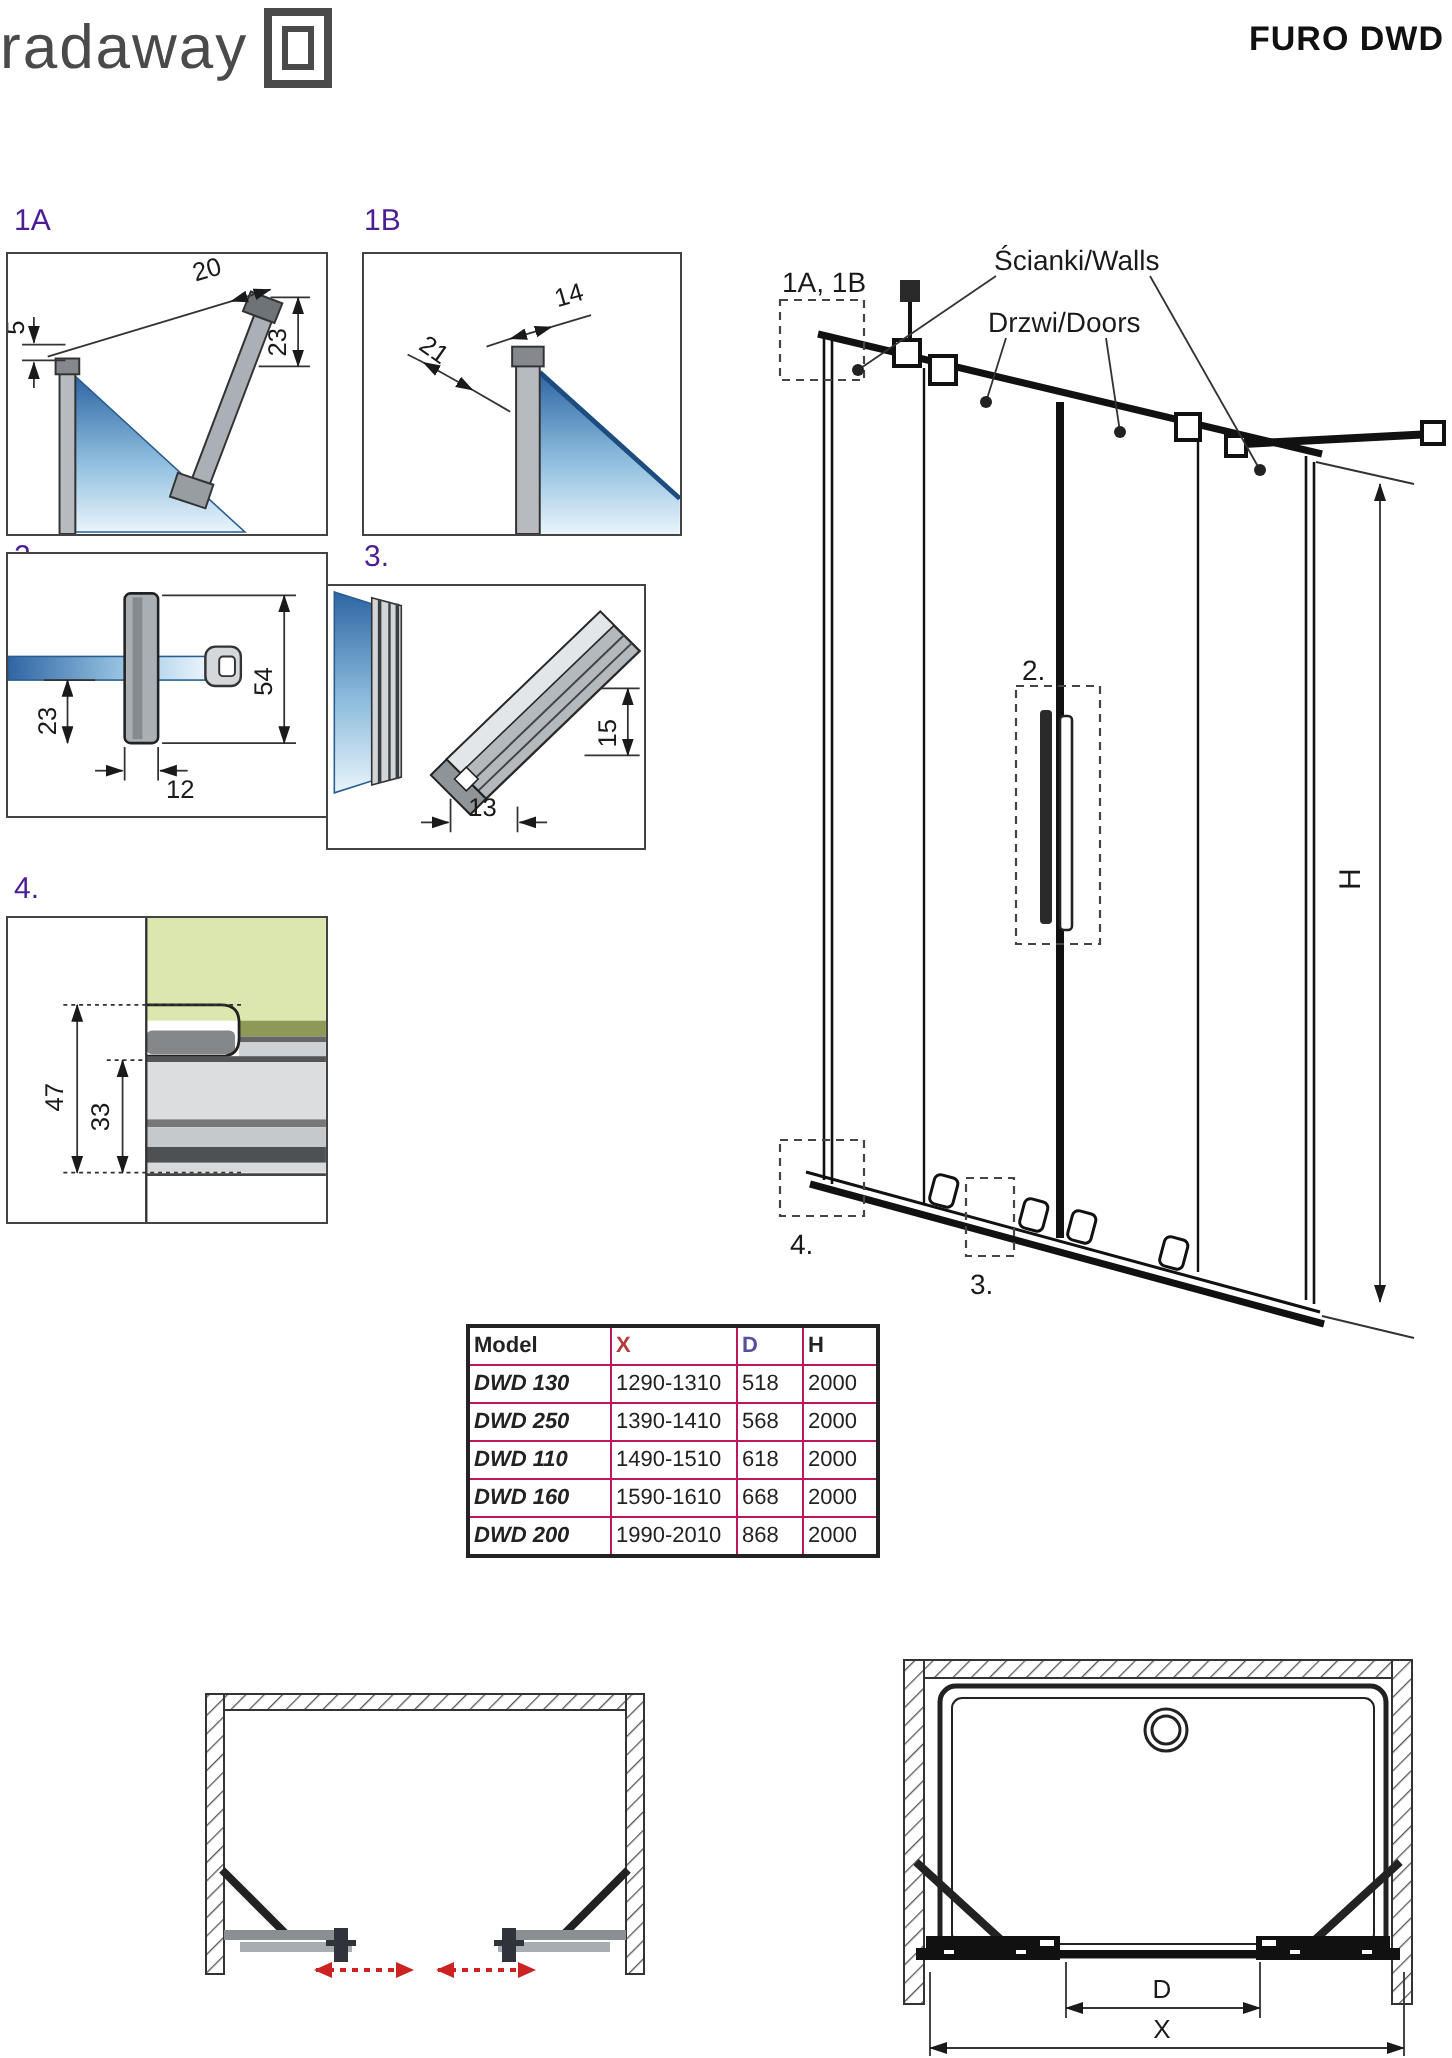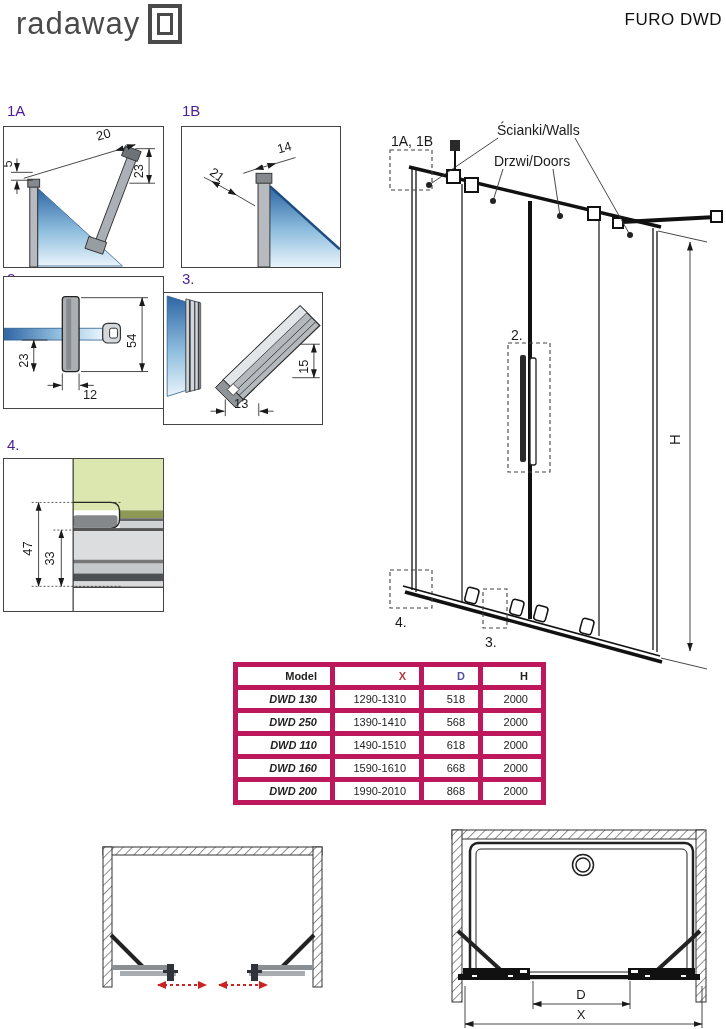--- a/index.html
+++ b/index.html
@@ -1,33 +1,33 @@
 <!DOCTYPE html>
 <html><head>
 <meta charset="utf-8">
 <style>
   html,body{margin:0;padding:0;background:#fff;}
   .page{position:relative;width:726px;height:1029px;background:#fff;overflow:hidden;
         font-family:"Liberation Sans",sans-serif;color:#222;}
   svg{display:block;}
   svg text{font-family:"Liberation Sans",sans-serif;fill:#1a1a1a;}
   
-  .logo{position:absolute;left:0;top:4px;display:flex;align-items:center;margin-left:16px;}
+  .logo{position:absolute;left:0;top:4px;display:flex;align-items:center;}
   .logo-text{font-size:31px;letter-spacing:1px;color:#4a4a4a;font-weight:400;}
   .logo-icon{width:26px;height:32px;border:4px solid #4a4a4a;margin-left:8px;
              display:flex;align-items:center;justify-content:center;}
   .logo-icon-inner{width:10px;height:16px;border:3px solid #4a4a4a;}
-  .title{position:absolute;right:4px;top:10px;font-size:17px;font-weight:normal;color:#111;letter-spacing:.5px;}
+  .title{position:absolute;right:4px;top:10px;font-size:17px;font-weight:bold;color:#111;letter-spacing:.5px;}
   
   .detail-label{position:absolute;font-size:15px;color:#4c1d95;}
   .detail-box{position:absolute;border:1px solid #444;background:#fff;}
   
   .spec{position:absolute;left:233px;top:662px;border-collapse:collapse;border:2px solid #222;
         font-size:11px;background:#fff;}
-  .spec th,.spec td{border:5px solid #be185d;text-align:right;height:18px;padding:0 13px;}
+  .spec th,.spec td{border:1px solid #be185d;text-align:left;height:18px;padding:0 2px;}
   .spec th{font-weight:bold;}
   .spec td.model{font-weight:bold;font-style:italic;}
   .spec th.xh{color:#b43c3c;} .spec th.dh{color:#55509b;}
   .abs{position:absolute;}
 </style>
 </head>
 <body>
 
 <div class="page">
 

